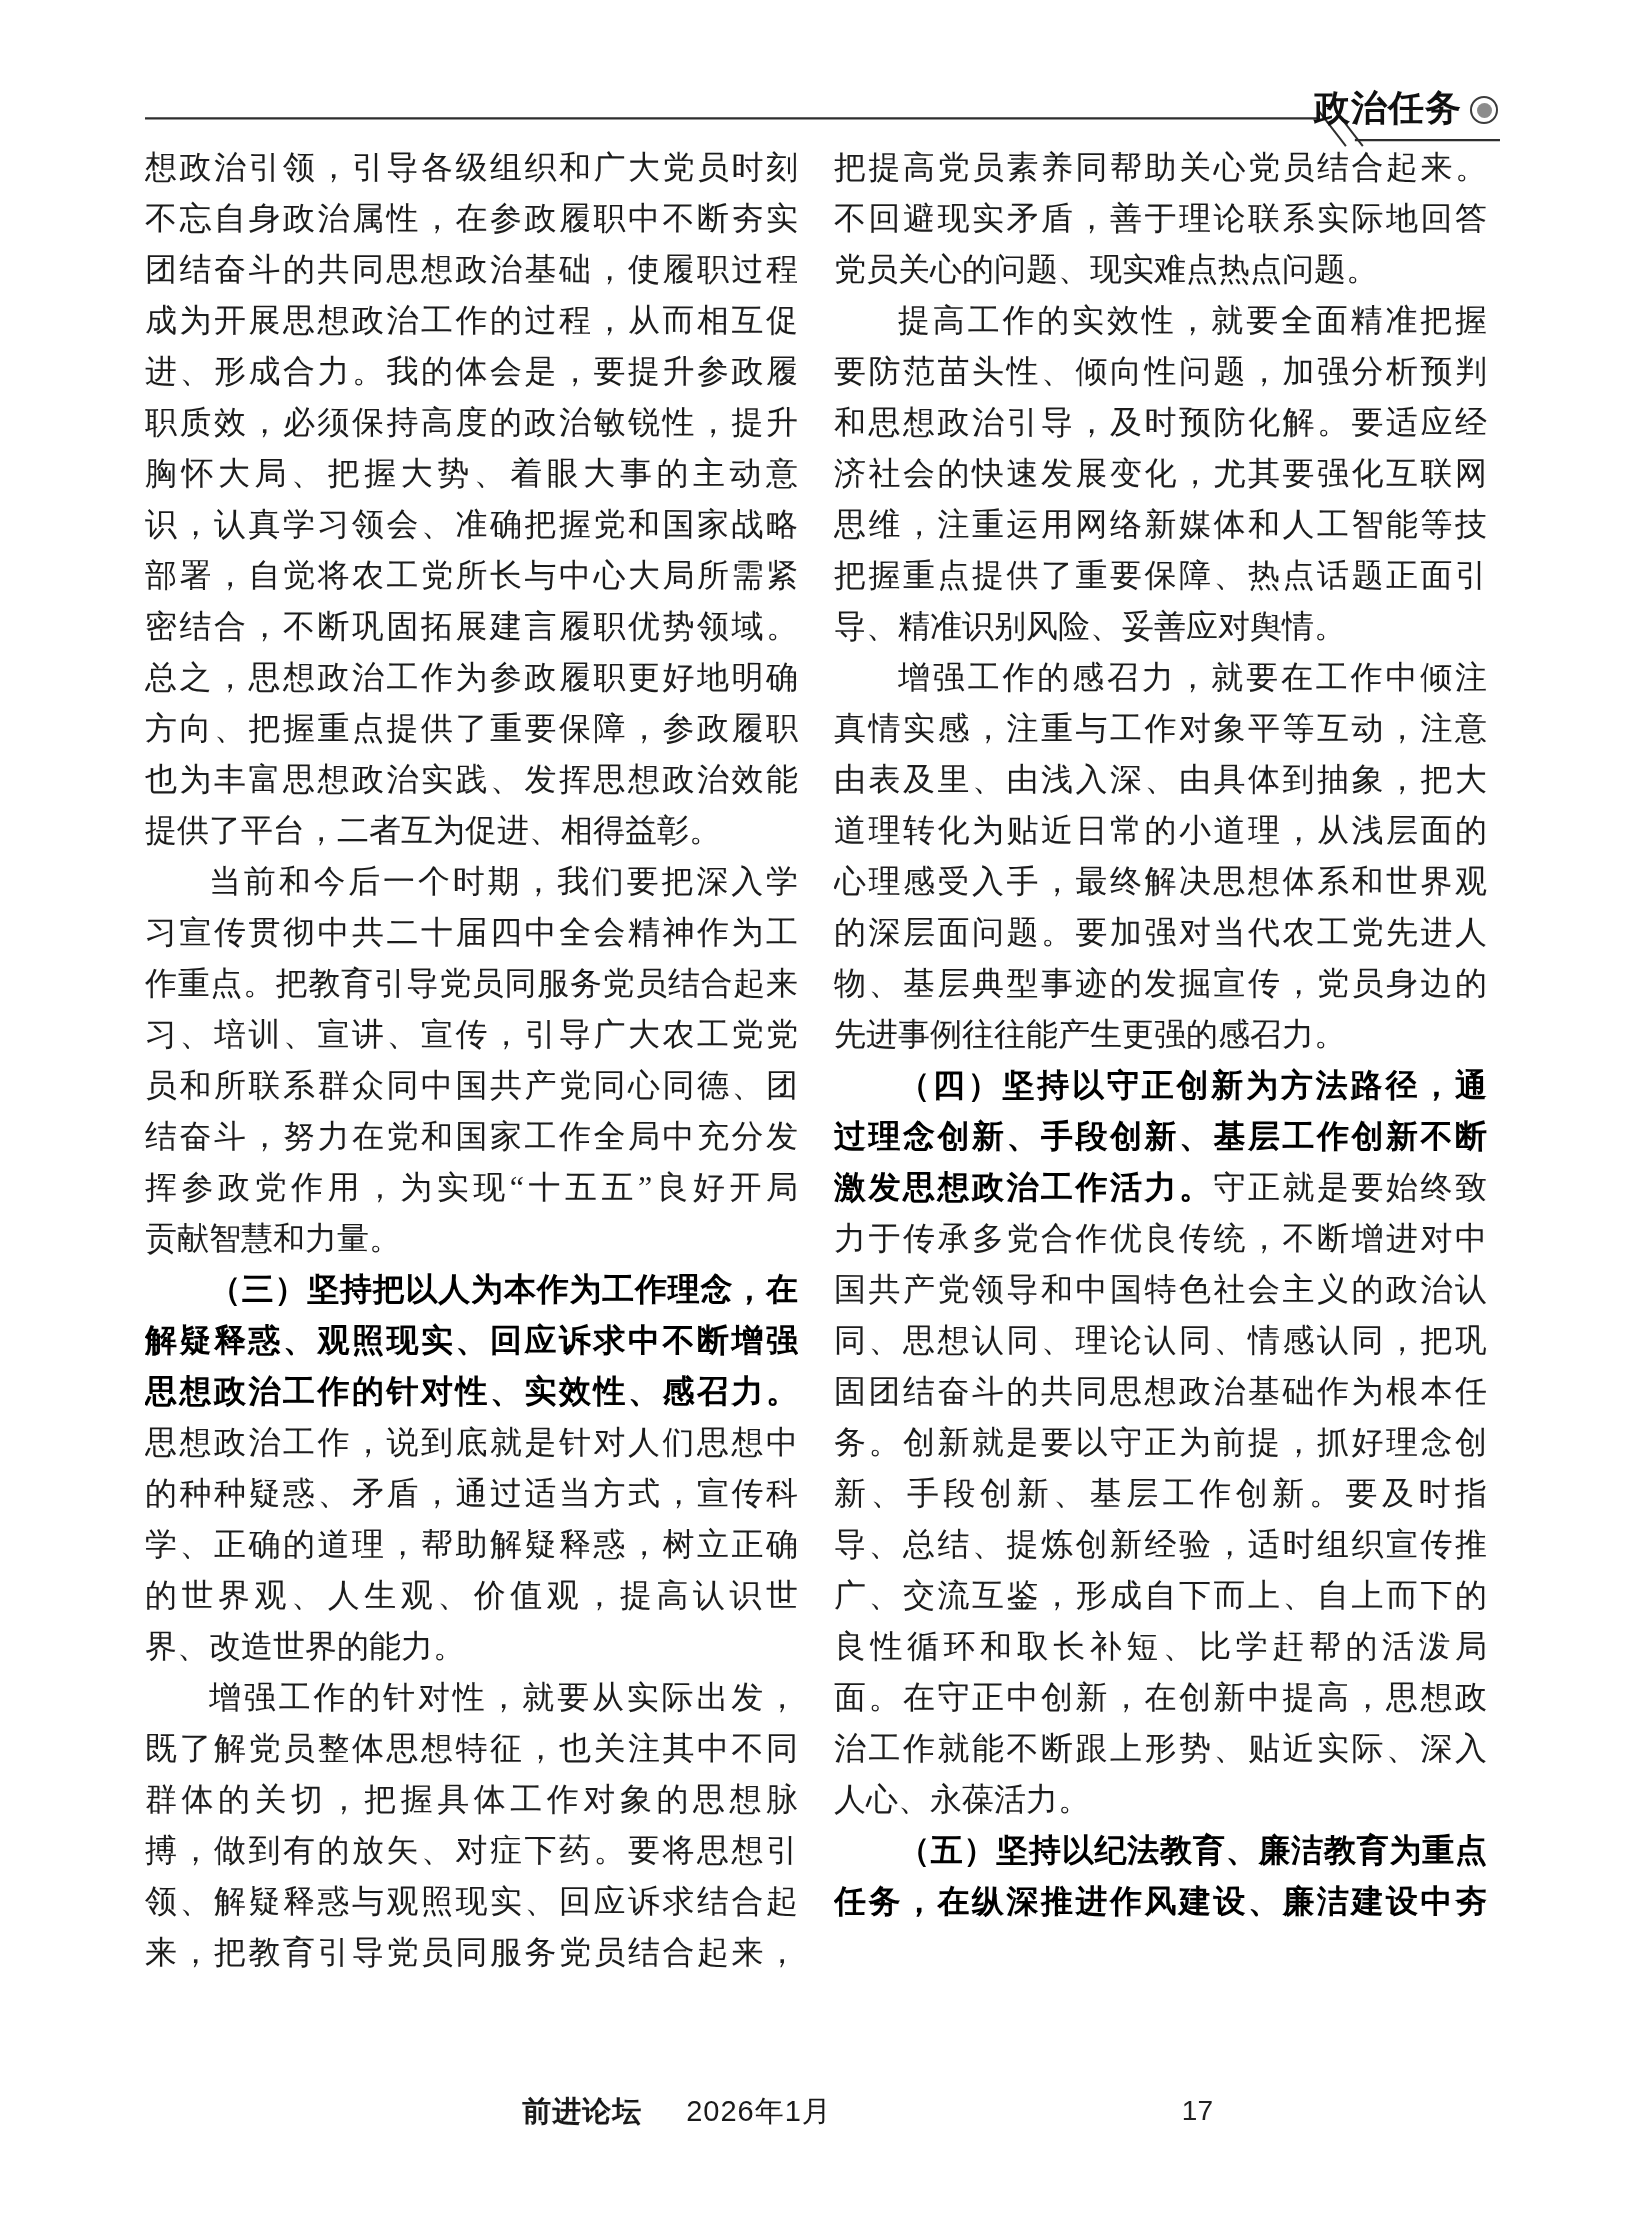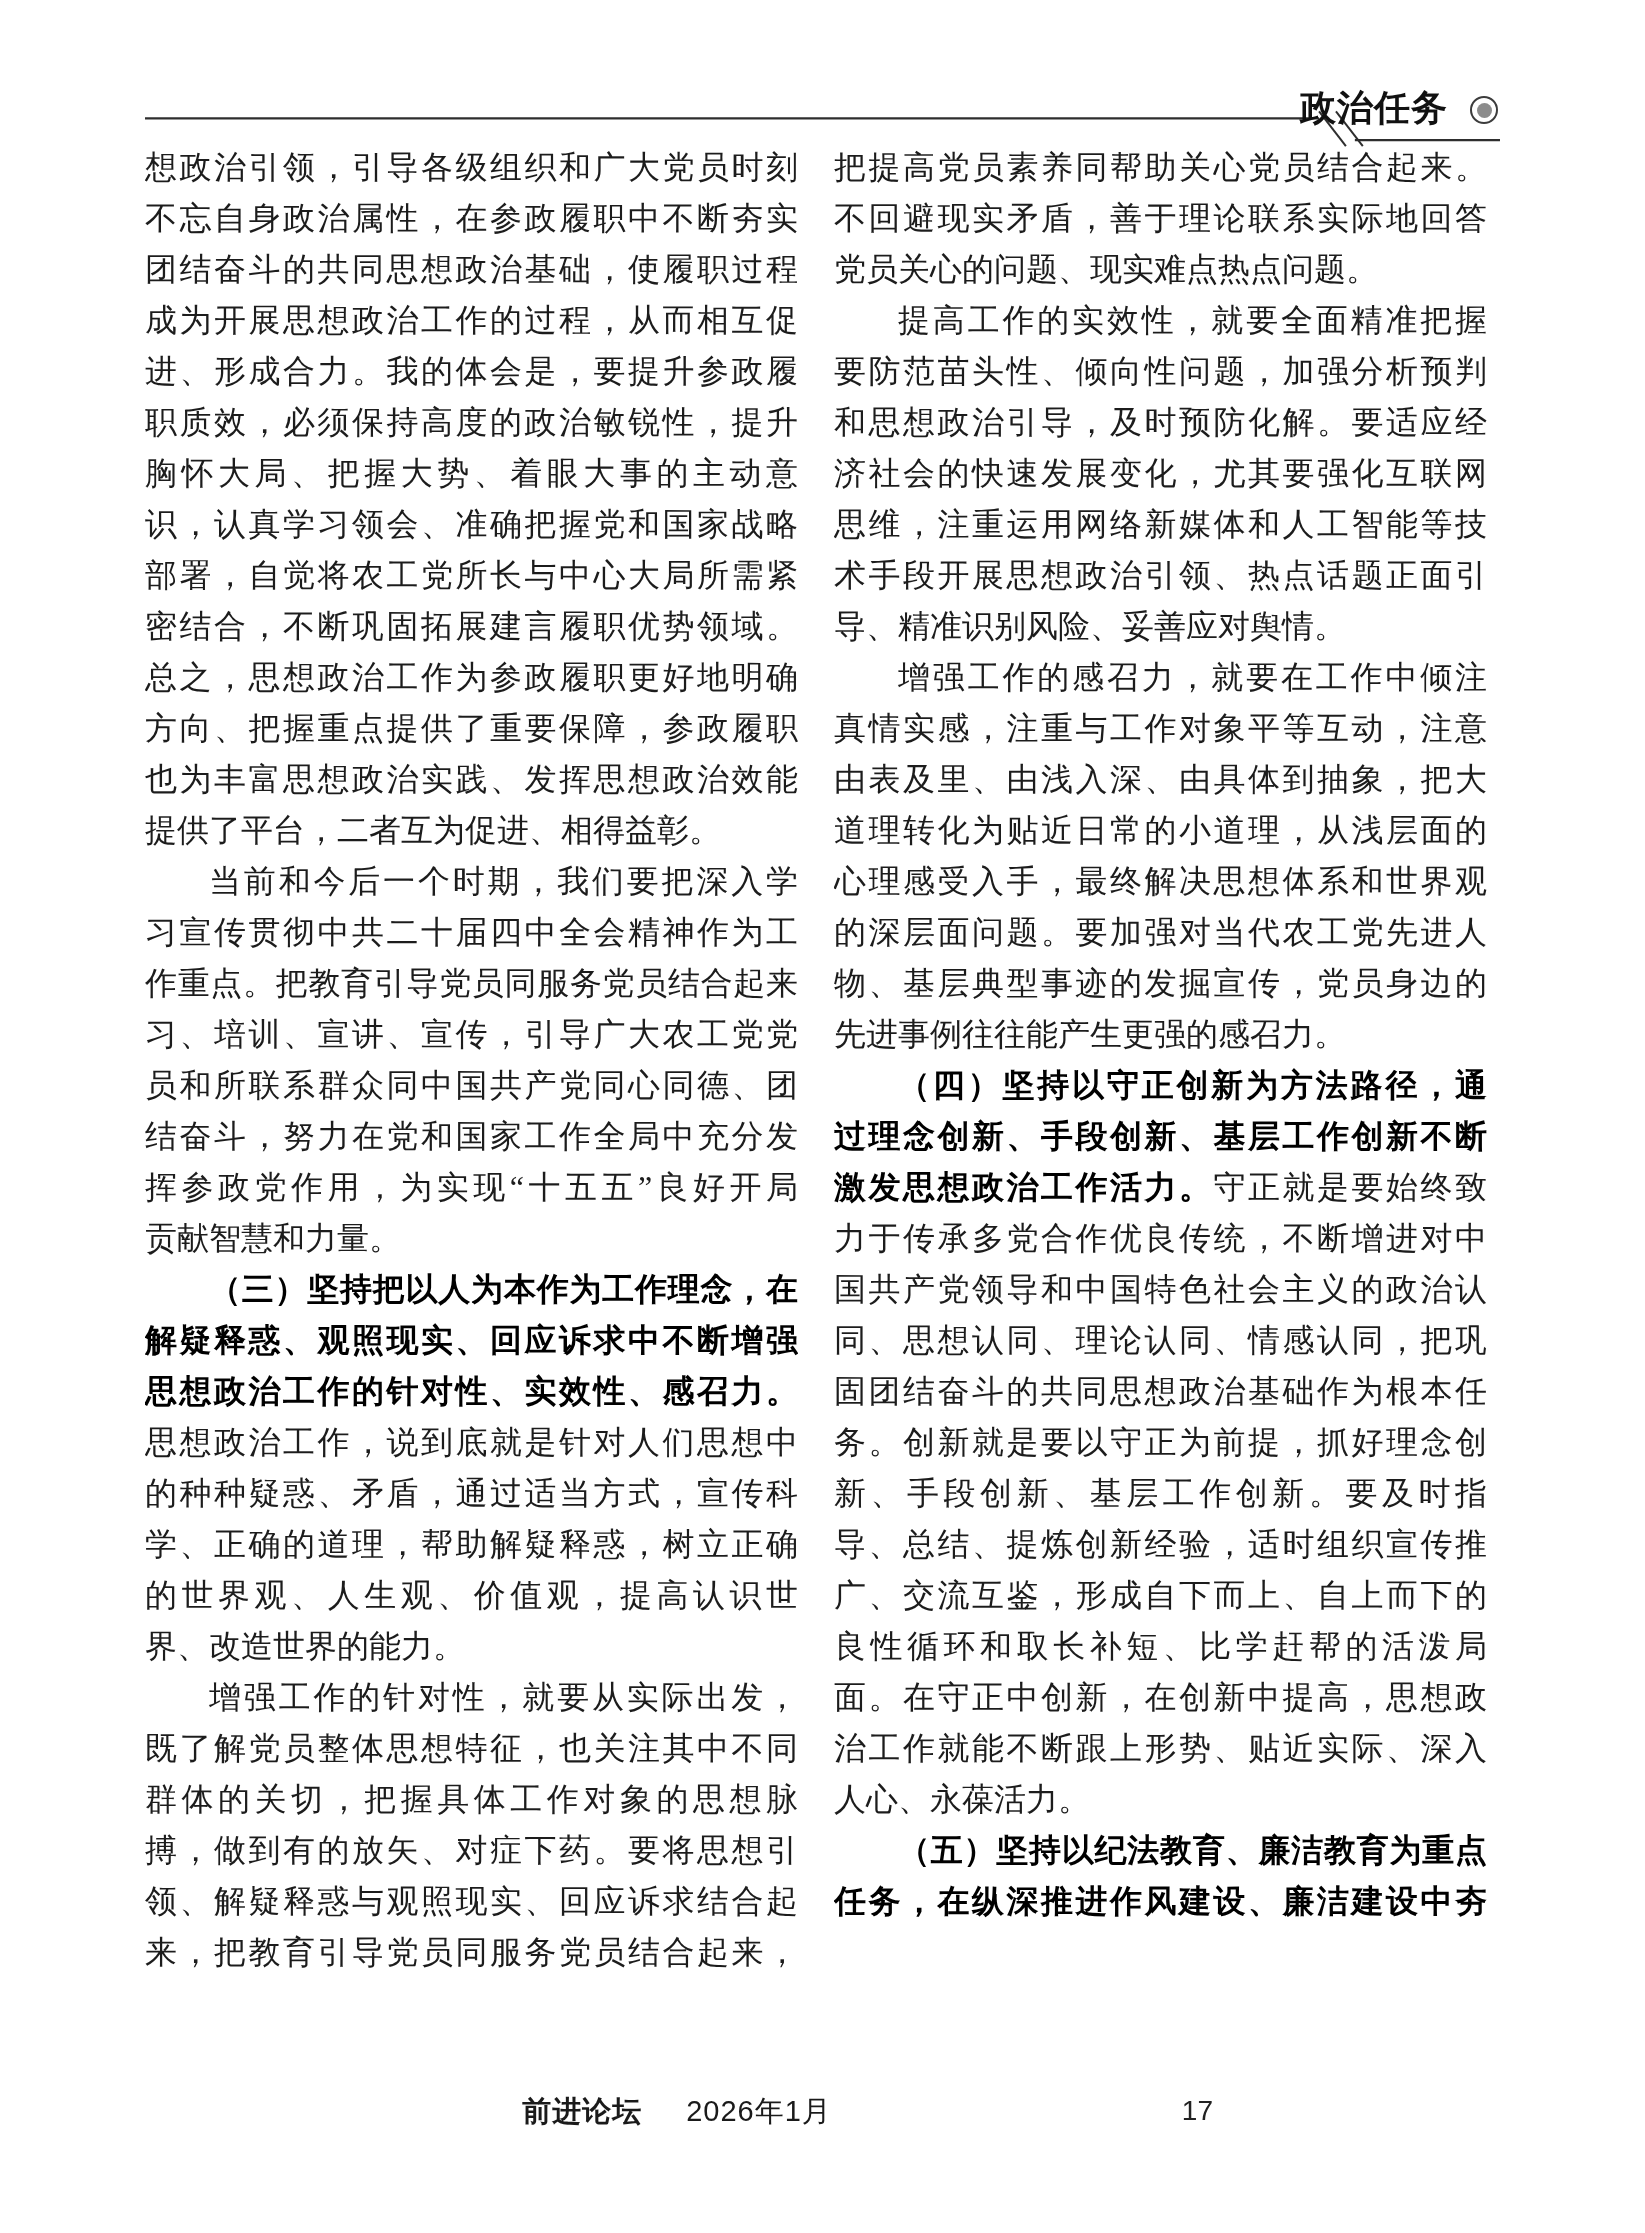--- a/index.html
+++ b/index.html
@@ -10,21 +10,21 @@
     font-family:"Liberation Serif","DejaVu Serif",serif;
     color:#1c1c1c;
     overflow:hidden;
   }
   .page{position:absolute;inset:0;}
 
   
   .header-rule{position:absolute;left:0;top:0;width:1646px;height:169px;}
   .header-right{
     position:absolute;top:88px;right:148px;
-    display:flex;align-items:center;gap:22px;
+    display:flex;align-items:center;gap:8px;
   }
   .section-label{
     font-size:36px;font-weight:bold;color:#111;
     letter-spacing:1px;line-height:40px;white-space:nowrap;
   }
   .ring{
     width:24px;height:24px;border:2px solid #3c3c3c;border-radius:50%;
     display:flex;align-items:center;justify-content:center;
     background:#fff;position:relative;top:2px;
   }
@@ -131,21 +131,21 @@
       </div>
     <div class="col" id="col-right">
         <div class="tline"><span class="seg">把提高党员素养同帮助关心党员结合起来。</span></div>
         <div class="tline"><span class="seg">不回避现实矛盾，善于理论联系实际地回答</span></div>
         <div class="tline end"><span class="seg">党员关心的问题、现实难点热点问题。</span></div>
         <div class="tline indent"><span class="seg">提高工作的实效性，就要全面精准把握</span></div>
         <div class="tline"><span class="seg">要防范苗头性、倾向性问题，加强分析预判</span></div>
         <div class="tline"><span class="seg">和思想政治引导，及时预防化解。要适应经</span></div>
         <div class="tline"><span class="seg">济社会的快速发展变化，尤其要强化互联网</span></div>
         <div class="tline"><span class="seg">思维，注重运用网络新媒体和人工智能等技</span></div>
-        <div class="tline"><span class="seg">术手段开展思想政治引领、热点话题正面引</span></div>
+        <div class="tline"><span class="seg">把握重点提供了重要保障、热点话题正面引</span></div>
         <div class="tline end"><span class="seg">导、精准识别风险、妥善应对舆情。</span></div>
         <div class="tline indent"><span class="seg">增强工作的感召力，就要在工作中倾注</span></div>
         <div class="tline"><span class="seg">真情实感，注重与工作对象平等互动，注意</span></div>
         <div class="tline"><span class="seg">由表及里、由浅入深、由具体到抽象，把大</span></div>
         <div class="tline"><span class="seg">道理转化为贴近日常的小道理，从浅层面的</span></div>
         <div class="tline"><span class="seg">心理感受入手，最终解决思想体系和世界观</span></div>
         <div class="tline"><span class="seg">的深层面问题。要加强对当代农工党先进人</span></div>
         <div class="tline"><span class="seg">物、基层典型事迹的发掘宣传，党员身边的</span></div>
         <div class="tline end"><span class="seg">先进事例往往能产生更强的感召力。</span></div>
         <div class="tline indent"><span class="seg b">（四）坚持以守正创新为方法路径，通</span></div>

